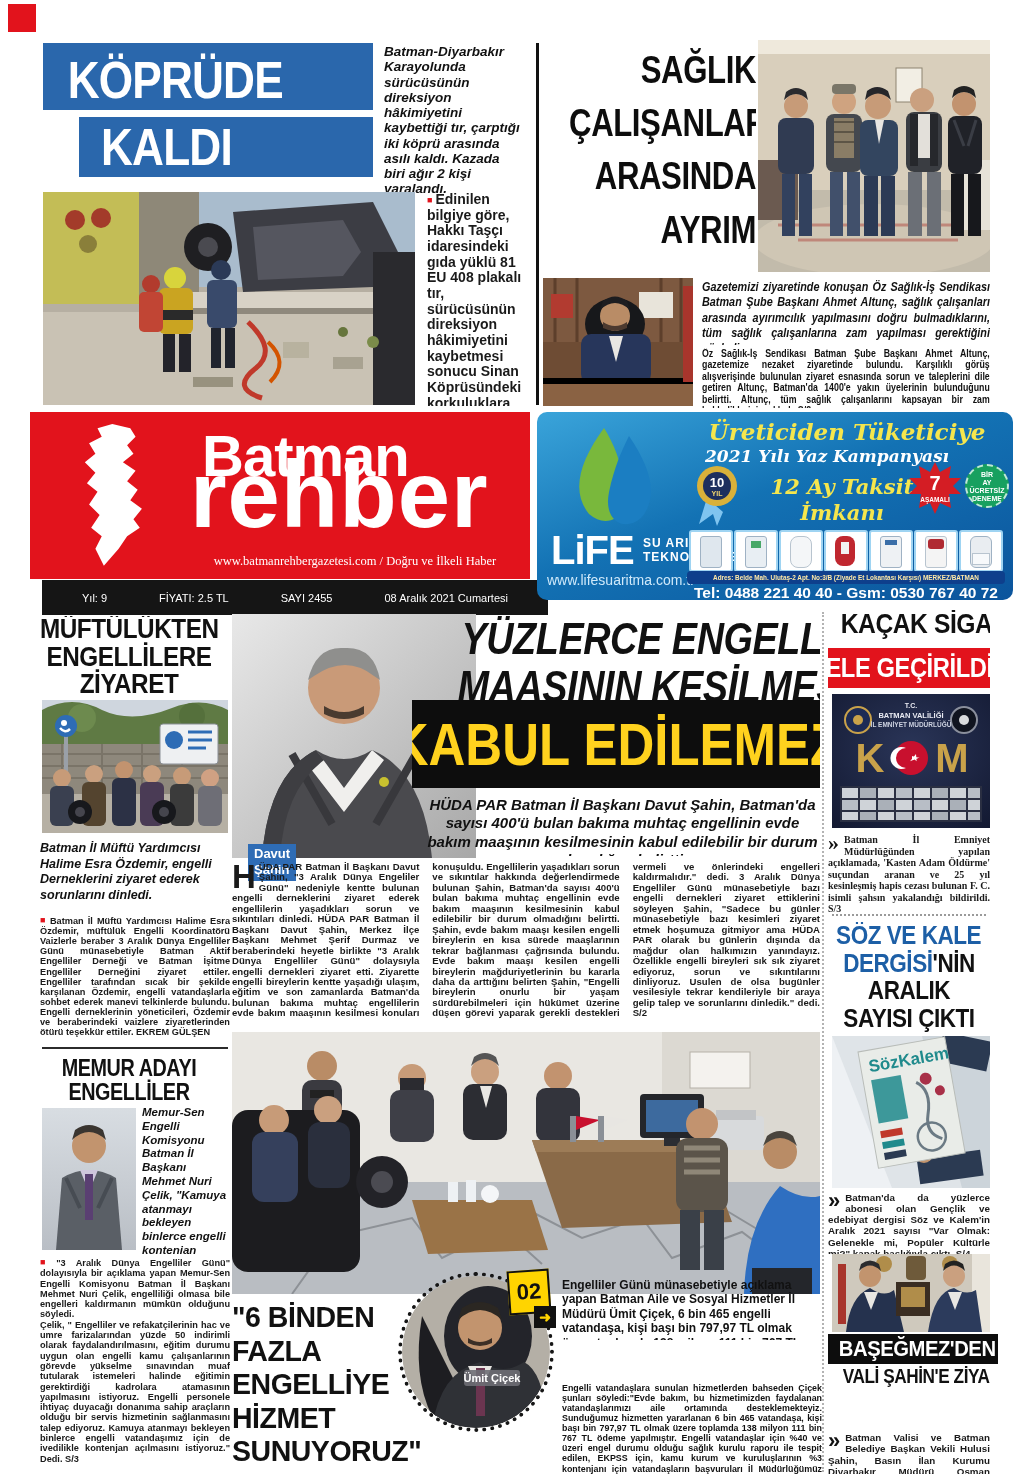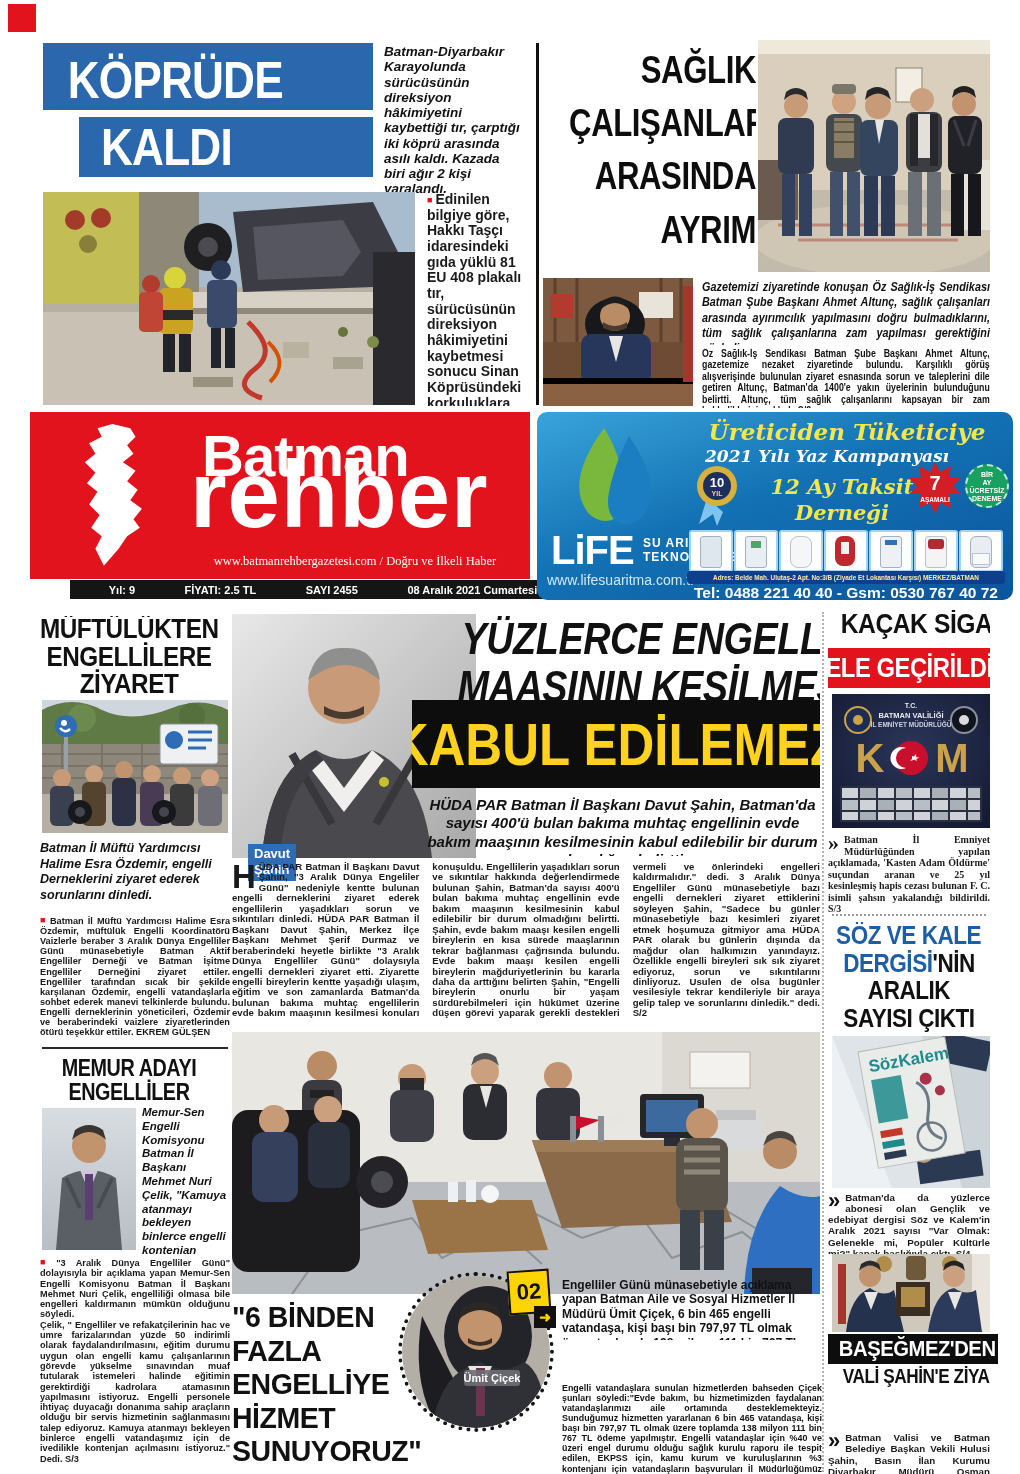--- a/index.html
+++ b/index.html
@@ -20,21 +20,21 @@
   
   .bullet::before{content:"■";color:#e2131c;font-size:9px;margin-right:3px;vertical-align:1px;}
   .chev{float:left;font-weight:bold;font-size:22px;line-height:.85;margin-right:5px;color:#111;}
   .chev::before{content:"»";}
   
   .bt{font-weight:600;color:#1a1a1a;}
   .dropcap::first-letter{float:left;font-size:33px;line-height:.82;font-weight:bold;padding:1px 3px 0 0;}
   
   #logo{background:#e2131c;}
   #blackbar{background:#151515;color:#fff;display:flex;align-items:center;
-            justify-content:space-around;font-size:11px;font-weight:bold;padding:0 14px;margin-left:28px;}
+            justify-content:space-around;font-size:11px;font-weight:normal;padding:8px 14px;}
   
   #ad{background:linear-gradient(160deg,#3aa4da 0%,#1372b4 45%,#0b549c 100%);border-radius:10px;}
   .script{font-family:"DejaVu Serif",serif;font-style:italic;font-weight:bold;}
   .prodbox{position:absolute;top:118px;width:40px;height:38px;background:#fff;
            border:2px solid #9fd4f2;border-radius:3px;}
   .prodshape{position:absolute;left:9px;top:4px;width:20px;height:30px;border-radius:3px;}
   
   .ph{background:#ccc;}
   svg{display:block;}
   
@@ -223,21 +223,21 @@
       <path d="M70,14 C92,46 100,76 82,96 C66,110 44,100 50,70 C55,46 62,30 70,14 Z" fill="#1b7ec2"></path>
     </svg>
     <div class="abs b" style="left:14px;top:116px;font-size:40px;color:#fff;letter-spacing:-1px;">LiFE</div>
     <div class="abs b" style="left:106px;top:124px;font-size:12px;color:#fff;letter-spacing:1px;">SU ARITMA</div>
     <div class="abs b" style="left:106px;top:138px;font-size:12px;color:#fff;letter-spacing:1px;">TEKNOLOJİLERİ</div>
     <div class="abs" style="left:10px;top:160px;font-size:14px;color:#cfe9fa;">www.lifesuaritma.com.tr</div>
 
     <div class="abs ctr script" style="left:160px;top:6px;width:300px;font-size:23px;color:#f5e64d;">Üreticiden Tüketiciye</div>
     <div class="abs ctr script" style="left:150px;top:34px;width:280px;font-size:17px;color:#fff;">2021 Yılı Yaz Kampanyası</div>
     <div class="abs ctr script" style="left:205px;top:62px;width:200px;font-size:21px;color:#f5e64d;">12 Ay Taksit</div>
-    <div class="abs ctr script" style="left:205px;top:88px;width:200px;font-size:21px;color:#f5e64d;">Derneği</div>
+    <div class="abs ctr script" style="left:205px;top:88px;width:200px;font-size:21px;color:#f5e64d;">İmkanı</div>
 
     <div class="abs" style="left:152px;top:52px;width:56px;height:64px;">
       <svg width="56" height="64" viewBox="0 0 56 64">
         <polygon points="18,34 10,60 24,50 28,62 34,48" fill="#7fc4ef"></polygon>
         <circle cx="28" cy="22" r="20" fill="#d9b13a"></circle>
         <circle cx="28" cy="22" r="14" fill="#1d2f5e"></circle>
         <text x="28" y="23" text-anchor="middle" fill="#fff" font-size="13" font-weight="bold" font-family="Liberation Sans,sans-serif">10</text>
         <text x="28" y="32" text-anchor="middle" fill="#f2d66d" font-size="7" font-weight="bold" font-family="Liberation Sans,sans-serif">YIL</text>
       </svg>
     </div>

